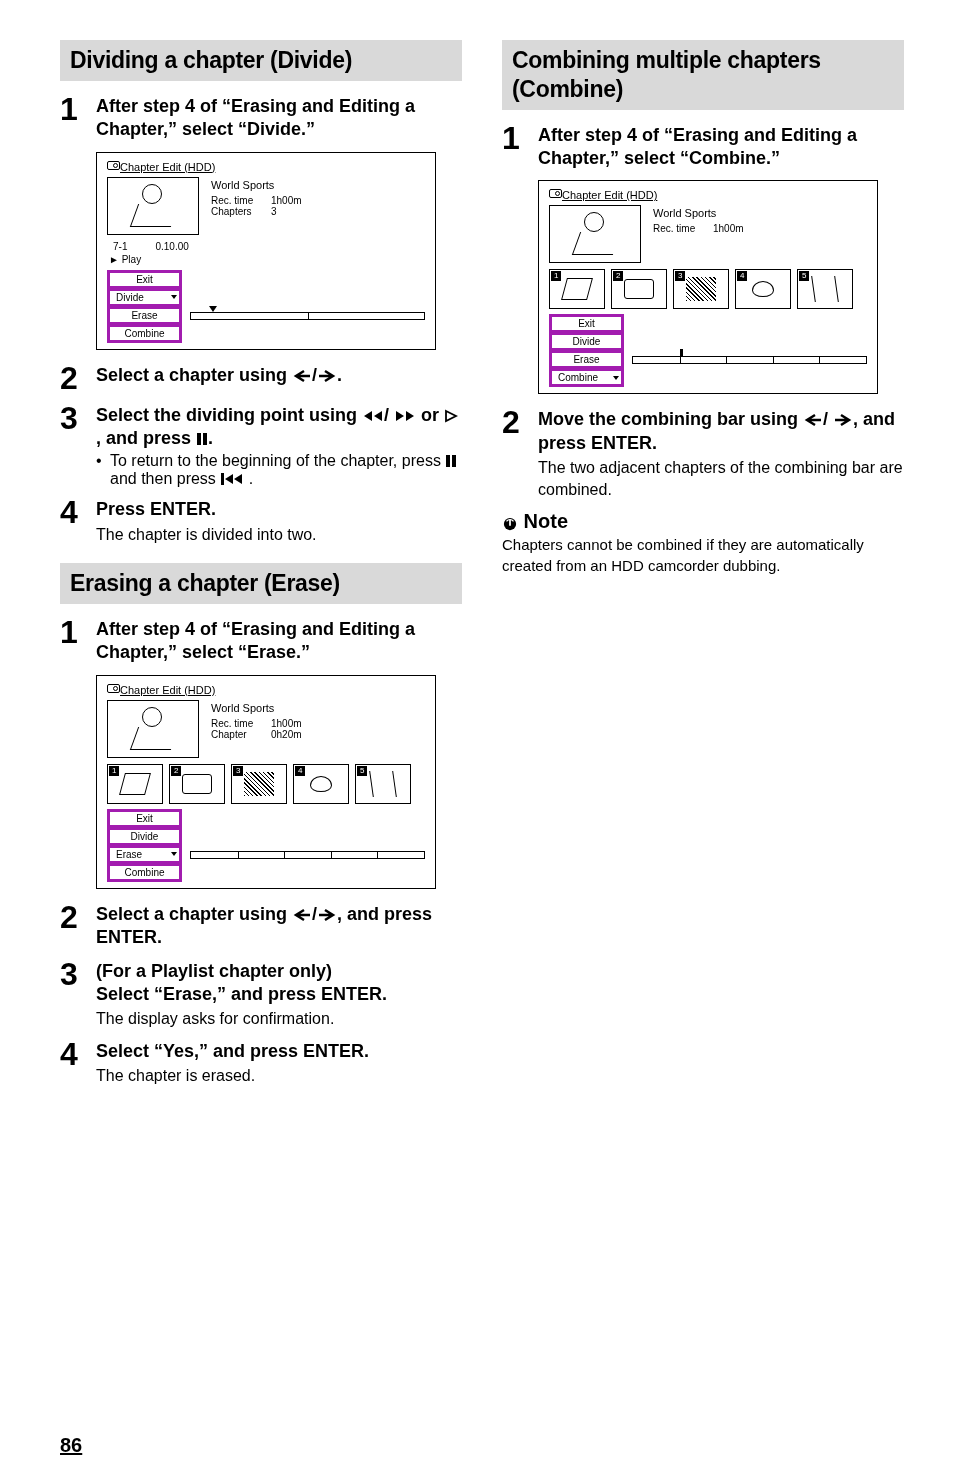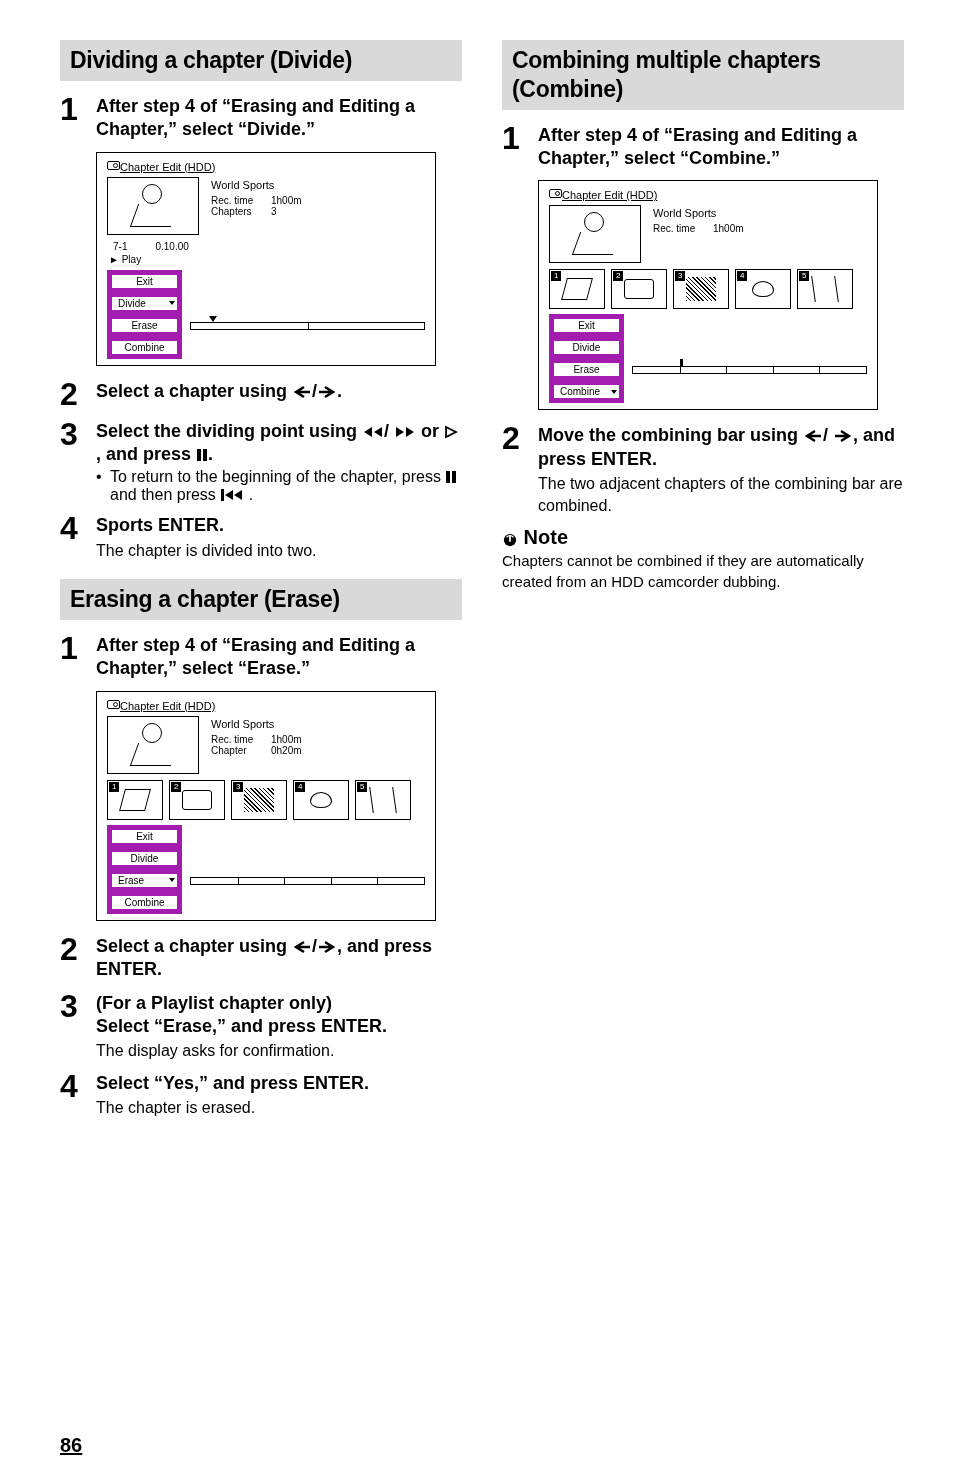--- a/index.html
+++ b/index.html
@@ -102,21 +102,21 @@
   .meta-block { flex:1; padding-top:2px; }
   .meta-title { font-size:11px; margin-bottom:4px; }
   .meta-line { display:flex; font-size:10px; }
   .meta-line span:first-child { width: 60px; }
   .divide-pos { display:flex; gap: 28px; font-size:10px; margin-top:6px; padding-left:6px;}
   .play-row { font-size:10px; margin-top:2px; padding-left:2px;}
   .menu-list {
     margin-top: 6px;
   }
   .menu-item {
-    border: 5px solid #a21caf;
+    border: 3px solid #a21caf;
     font-size: 10px;
     padding: 1px 6px;
     width: 75px;
     margin-top: -1px;
     text-align: center;
     background: #fff;
   }
   .menu-row { display:flex; align-items:center; }
   .timeline {
     flex: 1;
@@ -259,21 +259,21 @@
                 <rect x="1" y="1" width="3" height="12" fill="#000"></rect>
                 <path d="M13 2 L5 7 L13 12 Z M22 2 L14 7 L22 12 Z" fill="#000"></path>
               </svg> .</span>
         </div>
       </div>
     </div>
 
     <div class="step shift">
       <div class="step-num">4</div>
       <div class="step-body">
-        <div class="step-title">Sports ENTER.</div>
+        <div class="step-title">Press ENTER.</div>
         <div class="step-sub">The chapter is divided into two.</div>
       </div>
     </div>
 
     <div class="section-header">Erasing a chapter (Erase)</div>
 
     <div class="step">
       <div class="step-num">1</div>
       <div class="step-body">
         <div class="step-title">After step 4 of “Erasing and Editing a Chapter,” select “Erase.”</div>

